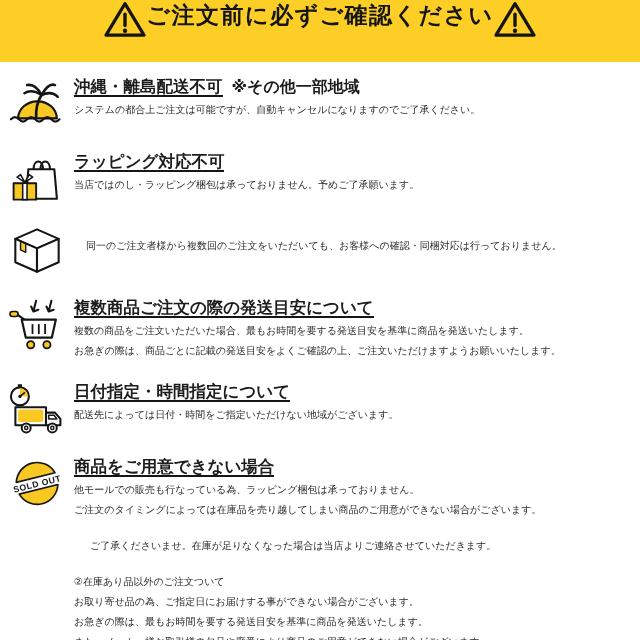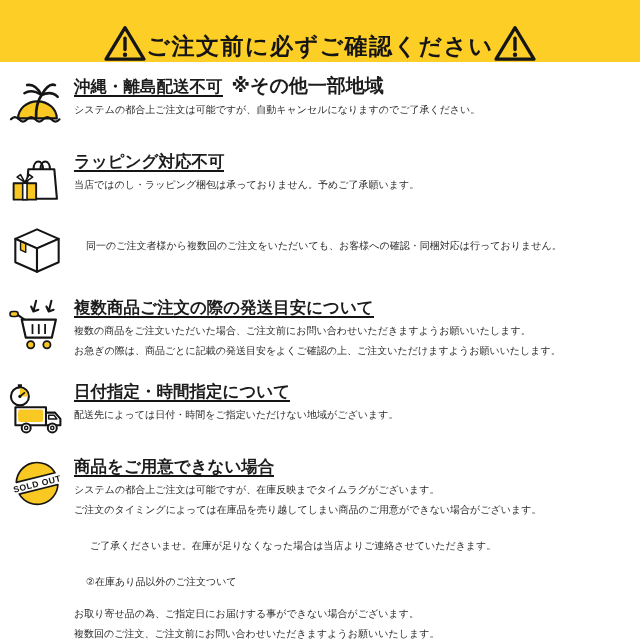--- a/index.html
+++ b/index.html
@@ -3,37 +3,37 @@
 <meta charset="utf-8">
 <style>
   html,body{margin:0;padding:0;}
   .page{
     width:640px;height:640px;background:#ffffff;overflow:hidden;
     font-family:"Liberation Sans","DejaVu Sans",sans-serif;color:#1c1c1c;
   }
   
   .banner{
     height:62px;background:#FDCE26;
-    display:flex;align-items:flex-end;justify-content:center;
+    display:flex;align-items:flex-start;justify-content:center;
   }
   .banner-title{
     font-size:23px;font-weight:700;color:#151515;letter-spacing:1.5px;
     white-space:nowrap;
   }
   .warn-svg{display:block;}
   
   .sections{padding-top:14px;}
   .section{display:flex;margin-bottom:20px;}
   .sec-1line{}
   .icon-cell{flex:0 0 74px;display:flex;justify-content:center;align-items:flex-start;padding-top:1px;}
   .icon-cell svg{display:block;overflow:visible;}
   .text-cell{flex:1;min-width:0;}
   .sec-title{height:20px;line-height:20px;margin-bottom:4px;font-size:16.5px;font-weight:700;white-space:nowrap;}
   .title-main{border-bottom:2px solid #151515;padding-bottom:0px;}
-  .title-note{margin-left:9px;font-size:19px;}
+  .title-note{margin-left:9px;font-size:16px;}
   .line{font-size:10px;line-height:20px;color:#2a2a2a;white-space:nowrap;}
 </style>
 </head>
 <body>
 
 <div class="page">
 
   <div class="banner">
     <span>
       <svg class="warn-svg" width="42" height="38" viewBox="0 0 52 46">
@@ -120,21 +120,21 @@
           <circle cx="25" cy="52" r="4" fill="#F9C823" stroke="#151515" stroke-width="2"></circle>
           <circle cx="43" cy="52" r="4" fill="#F9C823" stroke="#151515" stroke-width="2"></circle>
           <path d="M31 3 L28 15 M28 15 l-2.5 -5.5 M28 15 l5.5 -2" fill="none" stroke="#151515" stroke-width="2.3" stroke-linecap="round" stroke-linejoin="round"></path>
           <path d="M48 3 L45 15 M45 15 l-2.5 -5.5 M45 15 l5.5 -2" fill="none" stroke="#151515" stroke-width="2.3" stroke-linecap="round" stroke-linejoin="round"></path>
         </svg>
       </div>
       <div class="text-cell">
         <div class="sec-title">
           <span class="title-main">複数商品ご注文の際の発送目安について</span>
         </div>
-        <p class="line" style="margin:0">複数の商品をご注文いただいた場合、ご注文前にお問い合わせいただきますようお願いいたします。</p>
+        <p class="line" style="margin:0">複数の商品をご注文いただいた場合、最もお時間を要する発送目安を基準に商品を発送いたします。</p>
         <p class="line" style="margin:0">お急ぎの際は、商品ごとに記載の発送目安をよくご確認の上、ご注文いただけますようお願いいたします。</p>
       </div>
     </div>
 
     <div class="section sec-1line">
       <div class="icon-cell">
         <svg width="60" height="54" viewBox="0 0 64 60">
           <rect x="8" y="28" width="34" height="20" fill="#ffffff" stroke="#151515" stroke-width="2.3" stroke-linejoin="round"></rect>
           <rect x="11" y="30.5" width="28" height="14" rx="2.5" fill="#F9C823"></rect>
           <path d="M42 34 L52 34 L58 41 L58 48 L42 48 Z" fill="#ffffff" stroke="#151515" stroke-width="2.3" stroke-linejoin="round"></path>
@@ -165,25 +165,25 @@
             <path d="M9 23.5 A24 24 0 0 1 55 23.5 Z" fill="#F9C823" stroke="#151515" stroke-width="1.9" stroke-linejoin="round"></path>
             <path d="M9 37.5 A24 24 0 0 0 55 37.5 Z" fill="#F9C823" stroke="#151515" stroke-width="1.9" stroke-linejoin="round"></path>
             <text x="32" y="34.5" text-anchor="middle" font-family="Liberation Sans, DejaVu Sans, sans-serif" font-size="10" font-weight="bold" letter-spacing="0.6" fill="#151515">SOLD OUT</text>
           </g>
         </svg>
       </div>
       <div class="text-cell">
         <div class="sec-title">
           <span class="title-main">商品をご用意できない場合</span>
         </div>
-        <p class="line" style="margin:0">システムの都合上ご注文は可能ですが、在庫反映までタイムラグがございます。</p>
+        <p class="line" style="margin:0">他モールでの販売も行なっている為、ラッピング梱包は承っておりません。</p>
         <p class="line" style="margin:0">ご注文のタイミングによっては在庫品を売り越してしまい商品のご用意ができない場合がございます。</p>
         <p class="line" style="margin:16px">ご了承くださいませ。在庫が足りなくなった場合は当店よりご連絡させていただきます。</p>
-        <p class="line" style="margin:12px">②在庫あり品以外のご注文ついて</p>
+        <p class="line" style="margin:0">②在庫あり品以外のご注文ついて</p>
         <p class="line" style="margin:0">お取り寄せ品の為、ご指定日にお届けする事ができない場合がございます。</p>
-        <p class="line" style="margin:0">複数回のご注文、ご注文前にお問い合わせいただきますようお願いいたします。</p>
+        <p class="line" style="margin:0">お急ぎの際は、最もお時間を要する発送目安を基準に商品を発送いたします。</p>
         <p class="line" style="margin:0">また、メーカー様お取引様の欠品や廃番により商品のご用意ができない場合がございます。</p>
 
       </div>
     </div>
 
   </div>
 </div>
 
 </body></html>

